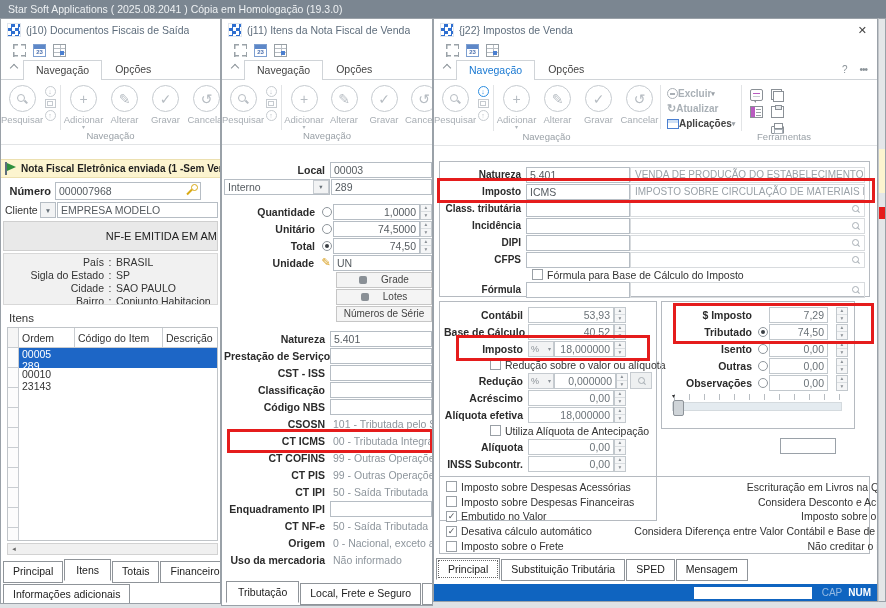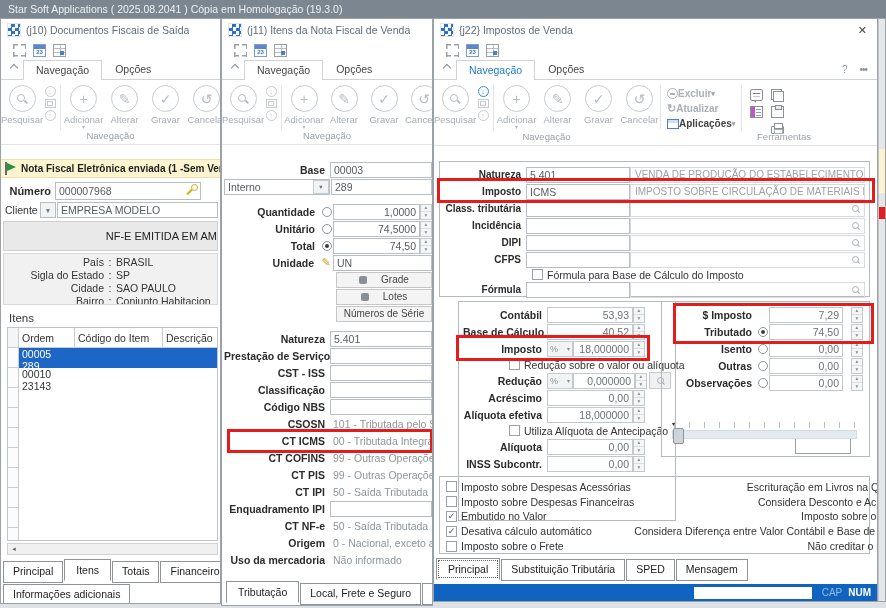--- a/index.html
+++ b/index.html
@@ -195,22 +195,22 @@
   .w3row { display:flex; align-items:center; height:17px; }
   .w3label { width:82px; text-align:right; padding-right:5px; font-weight:bold;
     font-size:10px; color:#2b2b2b; white-space:nowrap; flex:none; }
   .code { width:104px; flex:none; border:1px solid #b6bdc4; background:#fff; height:16px;
     display:flex; align-items:center; padding:0 3px; font-size:10.5px; color:#555b60; }
   .desc { flex:1; border:1px solid #d8dbde; height:16px; display:flex; align-items:center;
     padding:0 4px; font-size:10px; color:#9aa2a8; white-space:nowrap; overflow:hidden; }
   .desc .mag.small { margin-left:auto; flex:none; }
   .ckrow { display:flex; align-items:center; gap:4px; height:14px; font-size:10.5px; color:#333; white-space:nowrap; }
   .s1 .ckrow { padding-left:88px; height:13px; }
-  .s2 { position:absolute; left:5px; top:282px; width:218px; height:220px; border:1px solid #b5bac0; padding:4px 4px 0;margin-left:19px; }
-  .s3 { position:absolute; left:227px; right:7px; top:282px; height:156px; border:1px solid #b5bac0; padding:4px 6px 0; }
+  .s2 { position:absolute; left:5px; top:282px; width:218px; height:220px; border:1px solid #b5bac0; padding:4px 4px 0; }
+  .s3 { position:absolute; left:227px; right:22px; top:282px; height:128px; border:1px solid #b5bac0; padding:4px 6px 0; }
   .s2 .w3label { width:84px; font-size:10.5px; }
   .numfld { flex:1; border:1px solid #c2c8cd; background:#fff; height:16px;
     display:flex; align-items:center; justify-content:flex-end; padding:0 3px; font-size:10.5px; color:#6a7278; }
   .pad26 { padding-right:26px; }
   .pctcombo { width:26px; flex:none; border:1px solid #c6cbd0; background:#f2f3f4; height:16px;
     display:flex; align-items:center; justify-content:space-between; padding:0 2px; font-size:9px; color:#8a9096; }
   .pctcombo b { font-size:6px; font-weight:normal; }
   .magbtn { width:22px; height:17px; margin-left:2px; border:1px solid #c6cbd0; background:#eef0f1;
     display:flex; align-items:center; justify-content:center; flex:none; }
   .s2 .ckrow { padding-left:46px; height:15px; }
@@ -430,21 +430,21 @@
       <span class="circle">↺</span>
       <span class="tlabel">Cancelar</span>
     </div>
   </div>
   <div class="tb-labels">
       <span style="width:210px">Navegação</span>
     </div>
 
   <div class="w2top">
     <div class="f2row">
-      <span class="f2label">Base</span>
+      <span class="f2label">Local</span>
       <span class="f2input">
           <span>00003</span>
         </span>
     </div>
     <div class="f2row">
       <span class="comboL">
         <span>Interno</span>
           <span class="combo-btn">▾</span>
       </span>
       <span class="f2input" style="margin-left:1px">

